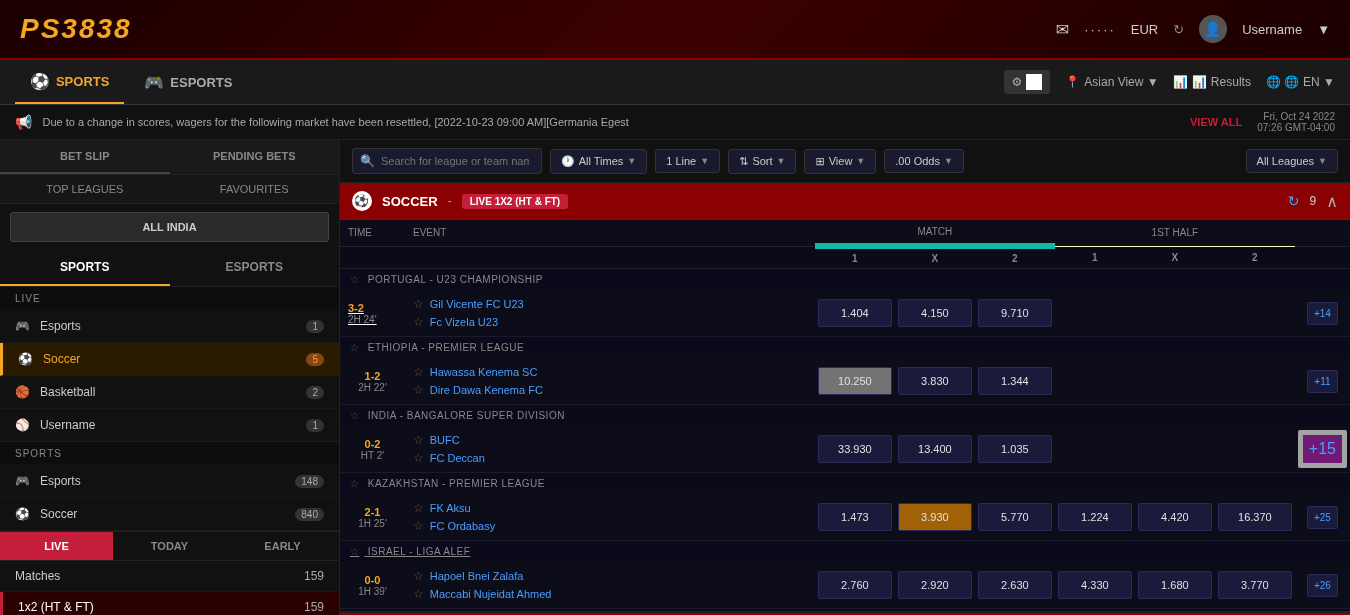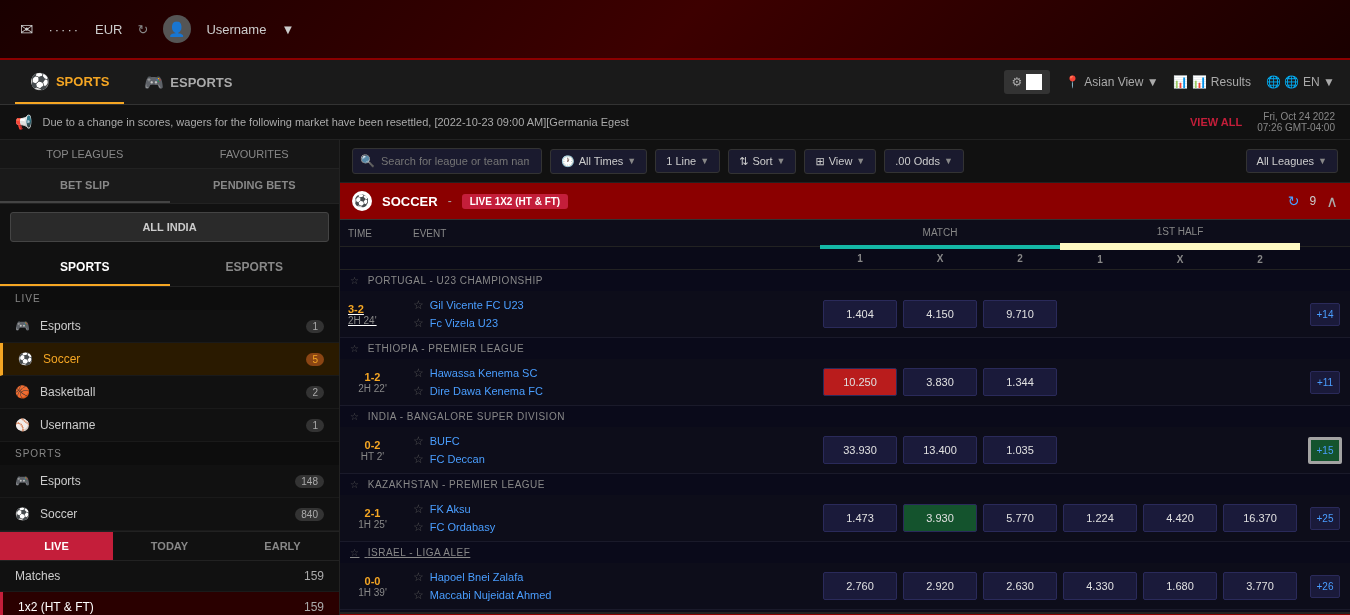--- a/index.html
+++ b/index.html
@@ -2,20 +2,21 @@
 <html><head>
   <meta charset="utf-8">
   <style>
     * { margin: 0; padding: 0; box-sizing: border-box; }
     body { font-family: Arial, sans-serif; background: #1a1a2e; color: #fff; width: 1350px; height: 615px; overflow: hidden; font-size: 12px; }
   </style>
 </head>
 <body>
 
 <div style="background: linear-gradient(135deg, #1a0000 0%, #3d0000 50%, #1a0000 100%); height: 60px; display: flex; align-items: center; justify-content: space-between; padding: 0 20px; border-bottom: 2px solid #8b0000;">
+  <div style="font-size: 28px; font-weight: 900; color: #f5a623; letter-spacing: 2px; font-style: italic;">PS3838</div>
   <div style="display: flex; align-items: center; gap: 15px; color: #ccc; font-size: 13px;">
     <span style="font-size: 16px; cursor: pointer;">✉</span>
     <span style="color: #ccc; letter-spacing: 2px;">·····</span>
     <span style="color: #ccc; cursor: pointer;">EUR</span>
     <span style="color: #888;">↻</span>
     <div style="background: #555; border-radius: 50%; width: 28px; height: 28px; display: flex; align-items: center; justify-content: center; cursor: pointer;">
       <span style="font-size: 14px;">👤</span>
     </div>
     <span style="color: #ccc; cursor: pointer;">Username</span>
     <span style="color: #ccc; cursor: pointer;">▼</span>
@@ -65,34 +66,34 @@
       <div style="color: #888; font-size: 10px;">07:26 GMT-04:00</div>
     </div>
   </div>
 </div>
 
 <div style="display: flex; height: calc(615px - 140px);">
 
   <div style="width: 340px; background: #111; border-right: 1px solid #222; overflow-y: auto; flex-shrink: 0; display: flex; flex-direction: column;">
 
     <div style="display: flex; border-bottom: 1px solid #222;">
+      <div style="flex: 1; padding: 10px; text-align: center; cursor: pointer; font-size: 11px; font-weight: bold; color: #888; background: #1a1a1a; border-bottom: 2px solid #444;">
+        <span>BET SLIP</span>
+      </div>
+      <div style="flex: 1; padding: 10px; text-align: center; cursor: pointer; font-size: 11px; font-weight: bold; color: #888; background: #1a1a1a;">
+        <span>PENDING BETS</span>
+      </div>
+    </div>
+
+    <div style="display: flex; border-bottom: 1px solid #222;">
       <div style="flex: 1; padding: 8px; text-align: center; cursor: pointer; font-size: 11px; color: #888; background: #161616;">
         <span>TOP LEAGUES</span>
       </div>
       <div style="flex: 1; padding: 8px; text-align: center; cursor: pointer; font-size: 11px; color: #888; background: #161616;">
         <span>FAVOURITES</span>
-      </div>
-    </div>
-
-    <div style="display: flex; border-bottom: 1px solid #222;">
-      <div style="flex: 1; padding: 10px; text-align: center; cursor: pointer; font-size: 11px; font-weight: bold; color: #888; background: #1a1a1a; border-bottom: 2px solid #444;">
-        <span>BET SLIP</span>
-      </div>
-      <div style="flex: 1; padding: 10px; text-align: center; cursor: pointer; font-size: 11px; font-weight: bold; color: #888; background: #1a1a1a;">
-        <span>PENDING BETS</span>
       </div>
     </div>
 
     <div style="margin: 8px 10px; padding: 8px; background: #2a2a2a; border: 1px solid #444; color: #ccc; text-align: center; cursor: pointer; font-size: 11px; font-weight: bold; border-radius: 3px;">
       <span>ALL INDIA</span>
     </div>
 
     <div style="display: flex; border-bottom: 1px solid #222;">
       <div style="flex: 1; padding: 10px; text-align: center; cursor: pointer; font-size: 12px; font-weight: bold; color: #fff; border-bottom: 2px solid #f5a623;">
         <span>SPORTS</span>
@@ -230,22 +231,22 @@
         <span style="color: #ccc; font-size: 12px;">9</span>
         <span style="color: #aaa; cursor: pointer; font-size: 16px;">∧</span>
       </div>
     </div>
 
     <table style="width: 100%; border-collapse: collapse; flex-shrink: 0;">
       <thead>
         <tr style="background: #0d0d1a;">
           <th style="padding: 6px 8px; text-align: left; font-size: 10px; color: #888; text-transform: uppercase; font-weight: normal; border-bottom: 1px solid #222; width: 65px;">TIME</th>
           <th style="padding: 6px 8px; text-align: left; font-size: 10px; color: #888; text-transform: uppercase; font-weight: normal; border-bottom: 1px solid #222;">EVENT</th>
-          <th colspan="3" style="padding: 6px 8px; text-align: center; font-size: 10px; color: #888; text-transform: uppercase; font-weight: normal; border-bottom: 4px solid #14b8a6;">MATCH</th>
-          <th colspan="3" style="padding: 6px 8px; text-align: center; font-size: 10px; color: #888; text-transform: uppercase; font-weight: normal; border-bottom: 7px solid #fef9c3;">1ST HALF</th>
+          <th colspan="3" style="padding: 6px 8px; text-align: center; font-size: 10px; color: #888; text-transform: uppercase; font-weight: normal; border-bottom: 6px solid #14b8a6;">MATCH</th>
+          <th colspan="3" style="padding: 6px 8px; text-align: center; font-size: 10px; color: #888; text-transform: uppercase; font-weight: normal; border-bottom: 1px solid #fef9c3;">1ST HALF</th>
           <th style="padding: 6px 8px; text-align: center; font-size: 10px; color: #888; font-weight: normal; border-bottom: 1px solid #222; width: 50px;"></th>
         </tr>
         <tr style="background: #0a0a18;">
           <th style="padding: 4px 8px; width: 65px; border-bottom: 1px solid #222;"></th>
           <th style="padding: 4px 8px; border-bottom: 1px solid #222;"></th>
           <th style="padding: 4px 8px; text-align: center; font-size: 10px; color: #888; border-bottom: 1px solid #222; width: 80px;">1</th>
           <th style="padding: 4px 8px; text-align: center; font-size: 10px; color: #888; border-bottom: 1px solid #222; width: 80px;">X</th>
           <th style="padding: 4px 8px; text-align: center; font-size: 10px; color: #888; border-bottom: 1px solid #222; width: 80px;">2</th>
           <th style="padding: 4px 8px; text-align: center; font-size: 10px; color: #888; border-bottom: 1px solid #222; width: 80px;">1</th>
           <th style="padding: 4px 8px; text-align: center; font-size: 10px; color: #888; border-bottom: 1px solid #222; width: 80px;">X</th>
@@ -308,21 +309,21 @@
             <div style="display: flex; align-items: center; gap: 6px; padding: 2px 0;">
               <span style="color: #555; font-size: 12px; cursor: pointer;">☆</span>
               <span style="font-size: 11px; color: #4a9eff; cursor: pointer;">Hawassa Kenema SC</span>
             </div>
             <div style="display: flex; align-items: center; gap: 6px; padding: 2px 0;">
               <span style="color: #555; font-size: 12px; cursor: pointer;">☆</span>
               <span style="font-size: 11px; color: #4a9eff; cursor: pointer;">Dire Dawa Kenema FC</span>
             </div>
           </td>
           <td style="padding: 4px 3px; text-align: center; width: 80px; vertical-align: middle;">
-            <button style="background: #b91c1c; border: 1px solid #2a2a5a; color: #e0e0e0; padding: 5px 8px; font-size: 11px; cursor: pointer; border-radius: 2px; width: 100%; min-height: 28px;">10.250</button>
+            <button style="background: #737373; border: 1px solid #2a2a5a; color: #e0e0e0; padding: 5px 8px; font-size: 11px; cursor: pointer; border-radius: 2px; width: 100%; min-height: 28px;">10.250</button>
           </td>
           <td style="padding: 4px 3px; text-align: center; width: 80px; vertical-align: middle;">
             <button style="background: #1a1a3a; border: 1px solid #2a2a5a; color: #e0e0e0; padding: 5px 8px; font-size: 11px; cursor: pointer; border-radius: 2px; width: 100%; min-height: 28px;">3.830</button>
           </td>
           <td style="padding: 4px 3px; text-align: center; width: 80px; vertical-align: middle;">
             <button style="background: #1a1a3a; border: 1px solid #2a2a5a; color: #e0e0e0; padding: 5px 8px; font-size: 11px; cursor: pointer; border-radius: 2px; width: 100%; min-height: 28px;">1.344</button>
           </td>
           <td style="padding: 4px 3px; width: 80px;"></td>
           <td style="padding: 4px 3px; width: 80px;"></td>
           <td style="padding: 4px 3px; width: 80px;"></td>
@@ -358,21 +359,21 @@
           <td style="padding: 4px 3px; text-align: center; width: 80px; vertical-align: middle;">
             <button style="background: #1a1a3a; border: 1px solid #2a2a5a; color: #e0e0e0; padding: 5px 8px; font-size: 11px; cursor: pointer; border-radius: 2px; width: 100%; min-height: 28px;">13.400</button>
           </td>
           <td style="padding: 4px 3px; text-align: center; width: 80px; vertical-align: middle;">
             <button style="background: #1a1a3a; border: 1px solid #2a2a5a; color: #e0e0e0; padding: 5px 8px; font-size: 11px; cursor: pointer; border-radius: 2px; width: 100%; min-height: 28px;">1.035</button>
           </td>
           <td style="padding: 4px 3px; width: 80px;"></td>
           <td style="padding: 4px 3px; width: 80px;"></td>
           <td style="padding: 4px 3px; width: 80px;"></td>
           <td style="padding: 4px 3px; text-align: center; width: 50px; vertical-align: middle;">
-            <button style="background: #14532d; border: 3px solid #a3a3a3; color: #4a9eff; padding: 5px 6px; font-size: 10px; cursor: pointer; border-radius: 2px;">+15</button>
+            <button style="background: #701a75; border: 5px solid #a3a3a3; color: #4a9eff; padding: 5px 6px; font-size: 16px; cursor: pointer; border-radius: 2px;">+15</button>
           </td>
         </tr>
 
         <tr>
           <td colspan="9" style="background: #0a0a1a; padding: 5px 10px; font-size: 10px; color: #888; text-transform: uppercase; letter-spacing: 0.5px;">
             <span style="color: #555; margin-right: 5px; cursor: pointer;">☆</span>
             <span>KAZAKHSTAN - PREMIER LEAGUE</span>
           </td>
         </tr>
         <tr style="border-bottom: 1px solid #1a1a2a;">
@@ -387,21 +388,21 @@
             </div>
             <div style="display: flex; align-items: center; gap: 6px; padding: 2px 0;">
               <span style="color: #555; font-size: 12px; cursor: pointer;">☆</span>
               <span style="font-size: 11px; color: #4a9eff; cursor: pointer;">FC Ordabasy</span>
             </div>
           </td>
           <td style="padding: 4px 3px; text-align: center; width: 80px; vertical-align: middle;">
             <button style="background: #1a1a3a; border: 1px solid #2a2a5a; color: #e0e0e0; padding: 5px 8px; font-size: 11px; cursor: pointer; border-radius: 2px; width: 100%; min-height: 28px;">1.473</button>
           </td>
           <td style="padding: 4px 3px; text-align: center; width: 80px; vertical-align: middle;">
-            <button style="background: #14532d; border: 1px solid #2a2a5a; color: #e0e0e0; padding: 5px 8px; font-size: 11px; cursor: pointer; border-radius: 2px; width: 100%; min-height: 28px;">3.930</button>
+            <button style="background: #a16207; border: 1px solid #2a2a5a; color: #e0e0e0; padding: 5px 8px; font-size: 11px; cursor: pointer; border-radius: 2px; width: 100%; min-height: 28px;">3.930</button>
           </td>
           <td style="padding: 4px 3px; text-align: center; width: 80px; vertical-align: middle;">
             <button style="background: #1a1a3a; border: 1px solid #2a2a5a; color: #e0e0e0; padding: 5px 8px; font-size: 11px; cursor: pointer; border-radius: 2px; width: 100%; min-height: 28px;">5.770</button>
           </td>
           <td style="padding: 4px 3px; text-align: center; width: 80px; vertical-align: middle;">
             <button style="background: #1a1a3a; border: 1px solid #2a2a5a; color: #e0e0e0; padding: 5px 8px; font-size: 11px; cursor: pointer; border-radius: 2px; width: 100%; min-height: 28px;">1.224</button>
           </td>
           <td style="padding: 4px 3px; text-align: center; width: 80px; vertical-align: middle;">
             <button style="background: #1a1a3a; border: 1px solid #2a2a5a; color: #e0e0e0; padding: 5px 8px; font-size: 11px; cursor: pointer; border-radius: 2px; width: 100%; min-height: 28px;">4.420</button>
           </td>

